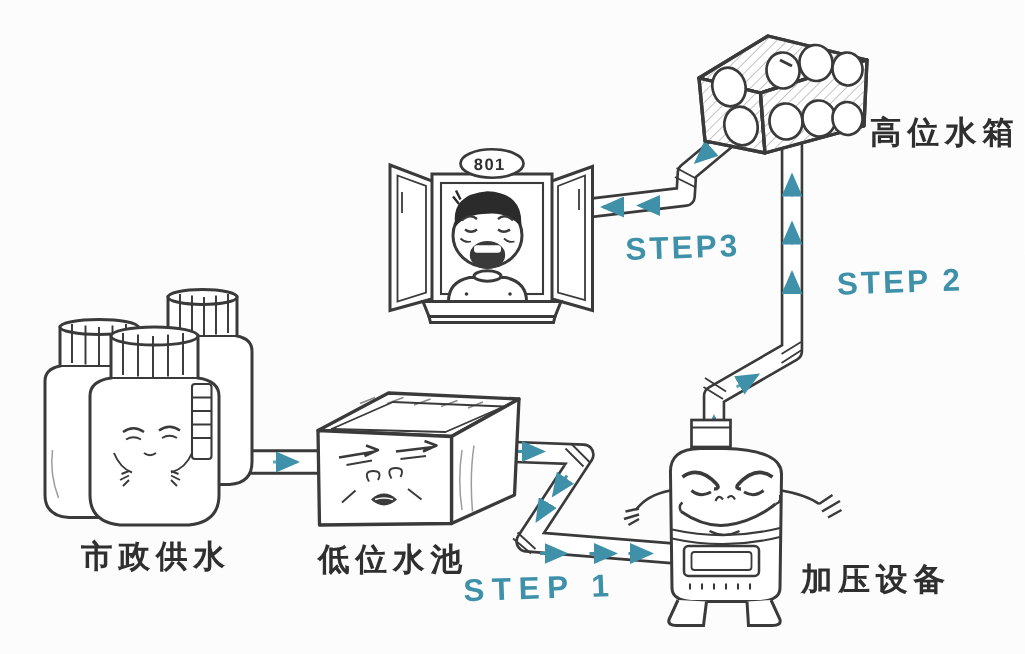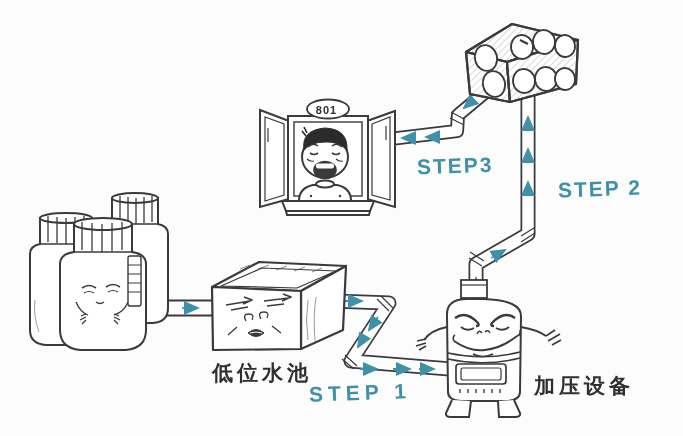--- a/index.html
+++ b/index.html
@@ -212,20 +212,22 @@
       <rect x="316" y="163.5" width="18" height="5" rx="2" fill="#ffffff" stroke="none"></rect>
     </g>
     <polygon points="282,201 374,201 370,211 286,211"></polygon>
     <path d="M286,211 L370,211 L369,215 L287,215 Z"></path>
     <ellipse cx="328" cy="109" rx="21" ry="9.5" stroke-width="1.8"></ellipse>
   </g>
 </svg>
 
 <div class="room-tag">801</div>
 
+<div class="lbl" style="left:580px;top:74px;">高位水箱</div>
+<div class="lbl" style="left:54px;top:357px;">市政供水</div>
 <div class="lbl" style="left:212px;top:359px;">低位水池</div>
 <div class="lbl" style="left:534px;top:372px;">加压设备</div>
 
 <div class="step" style="left:309px;top:381px;letter-spacing:5px;">STEP 1</div>
 <div class="step" style="left:558px;top:177px;">STEP 2</div>
 <div class="step" style="left:417px;top:154px;">STEP3</div>
 
 </div>
 
 </body></html>

